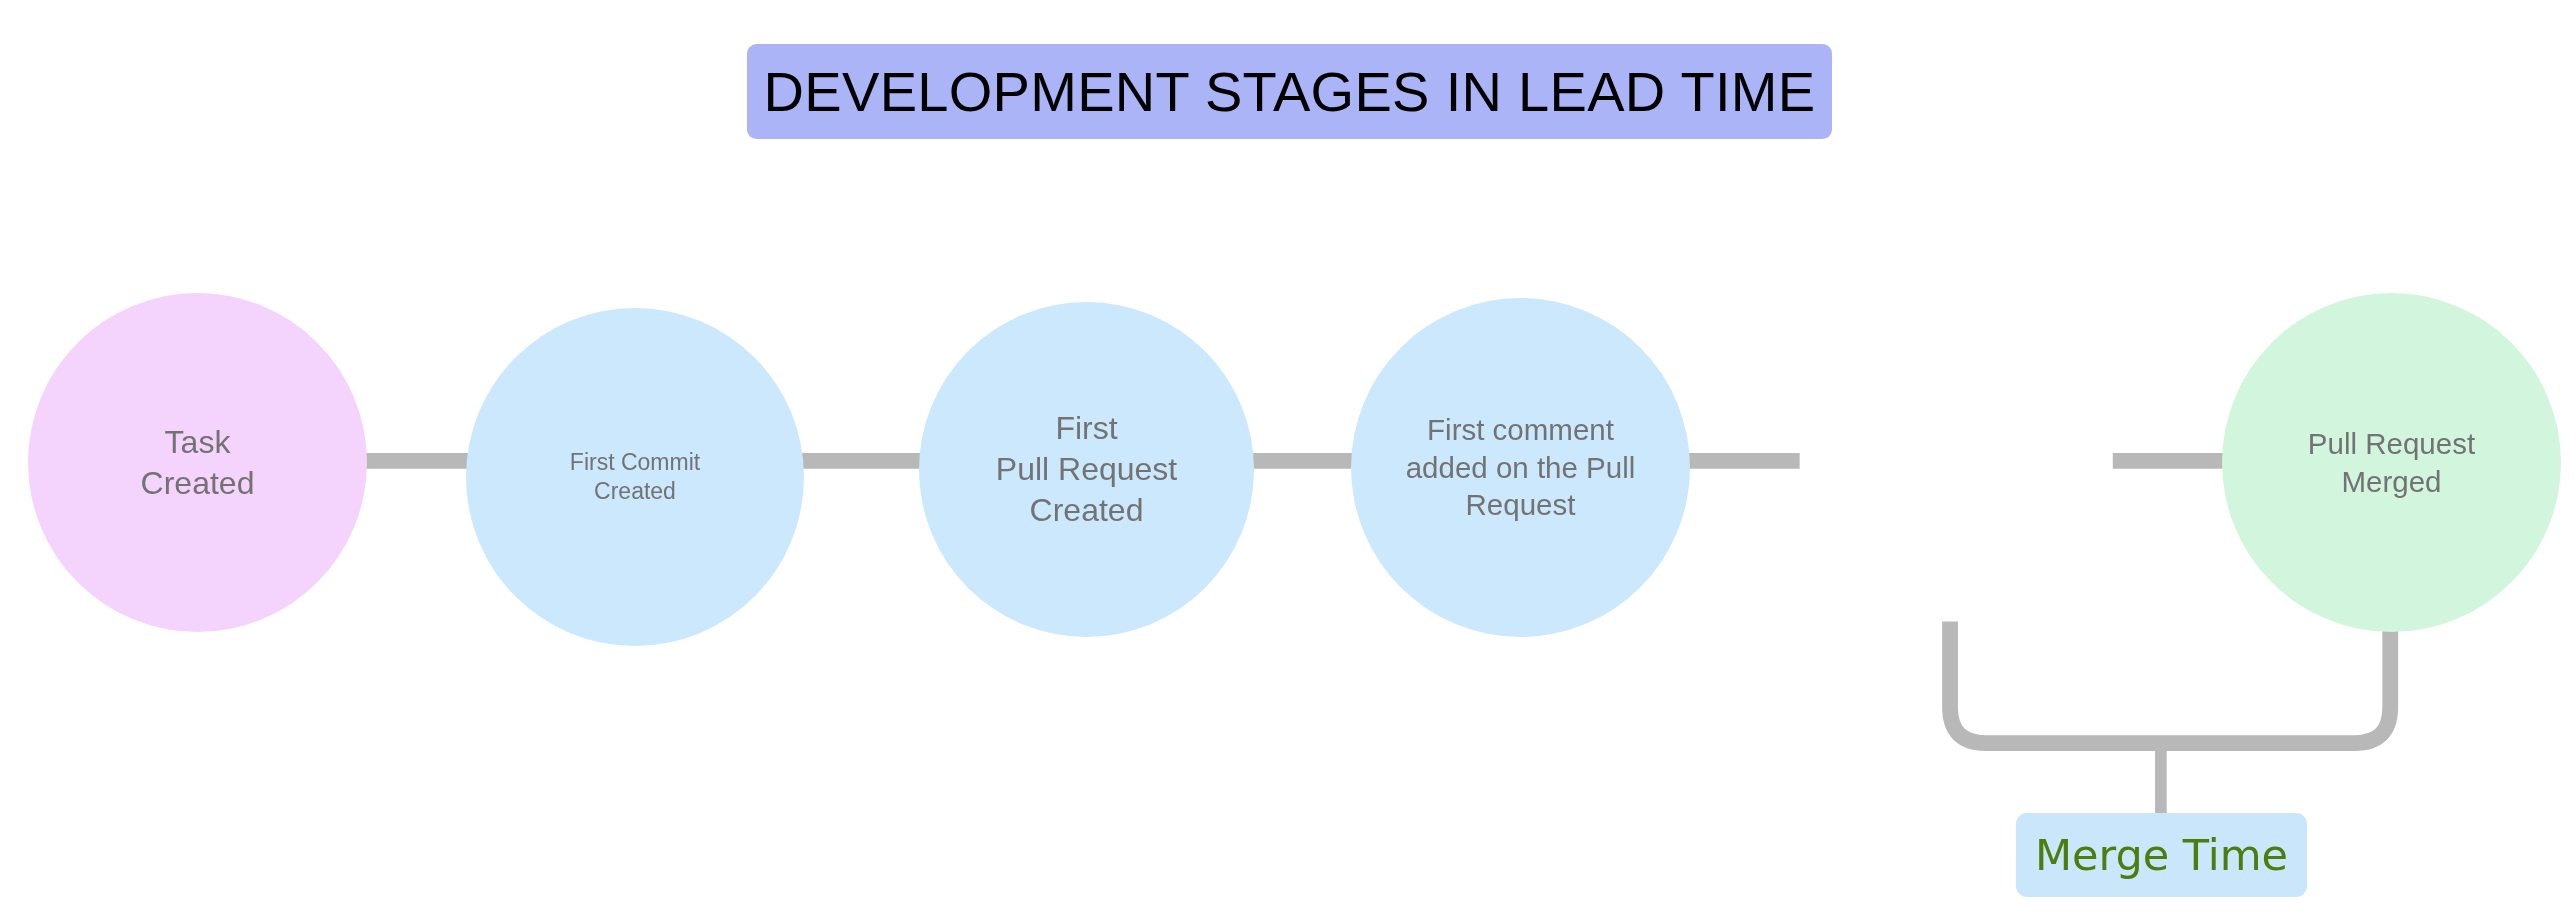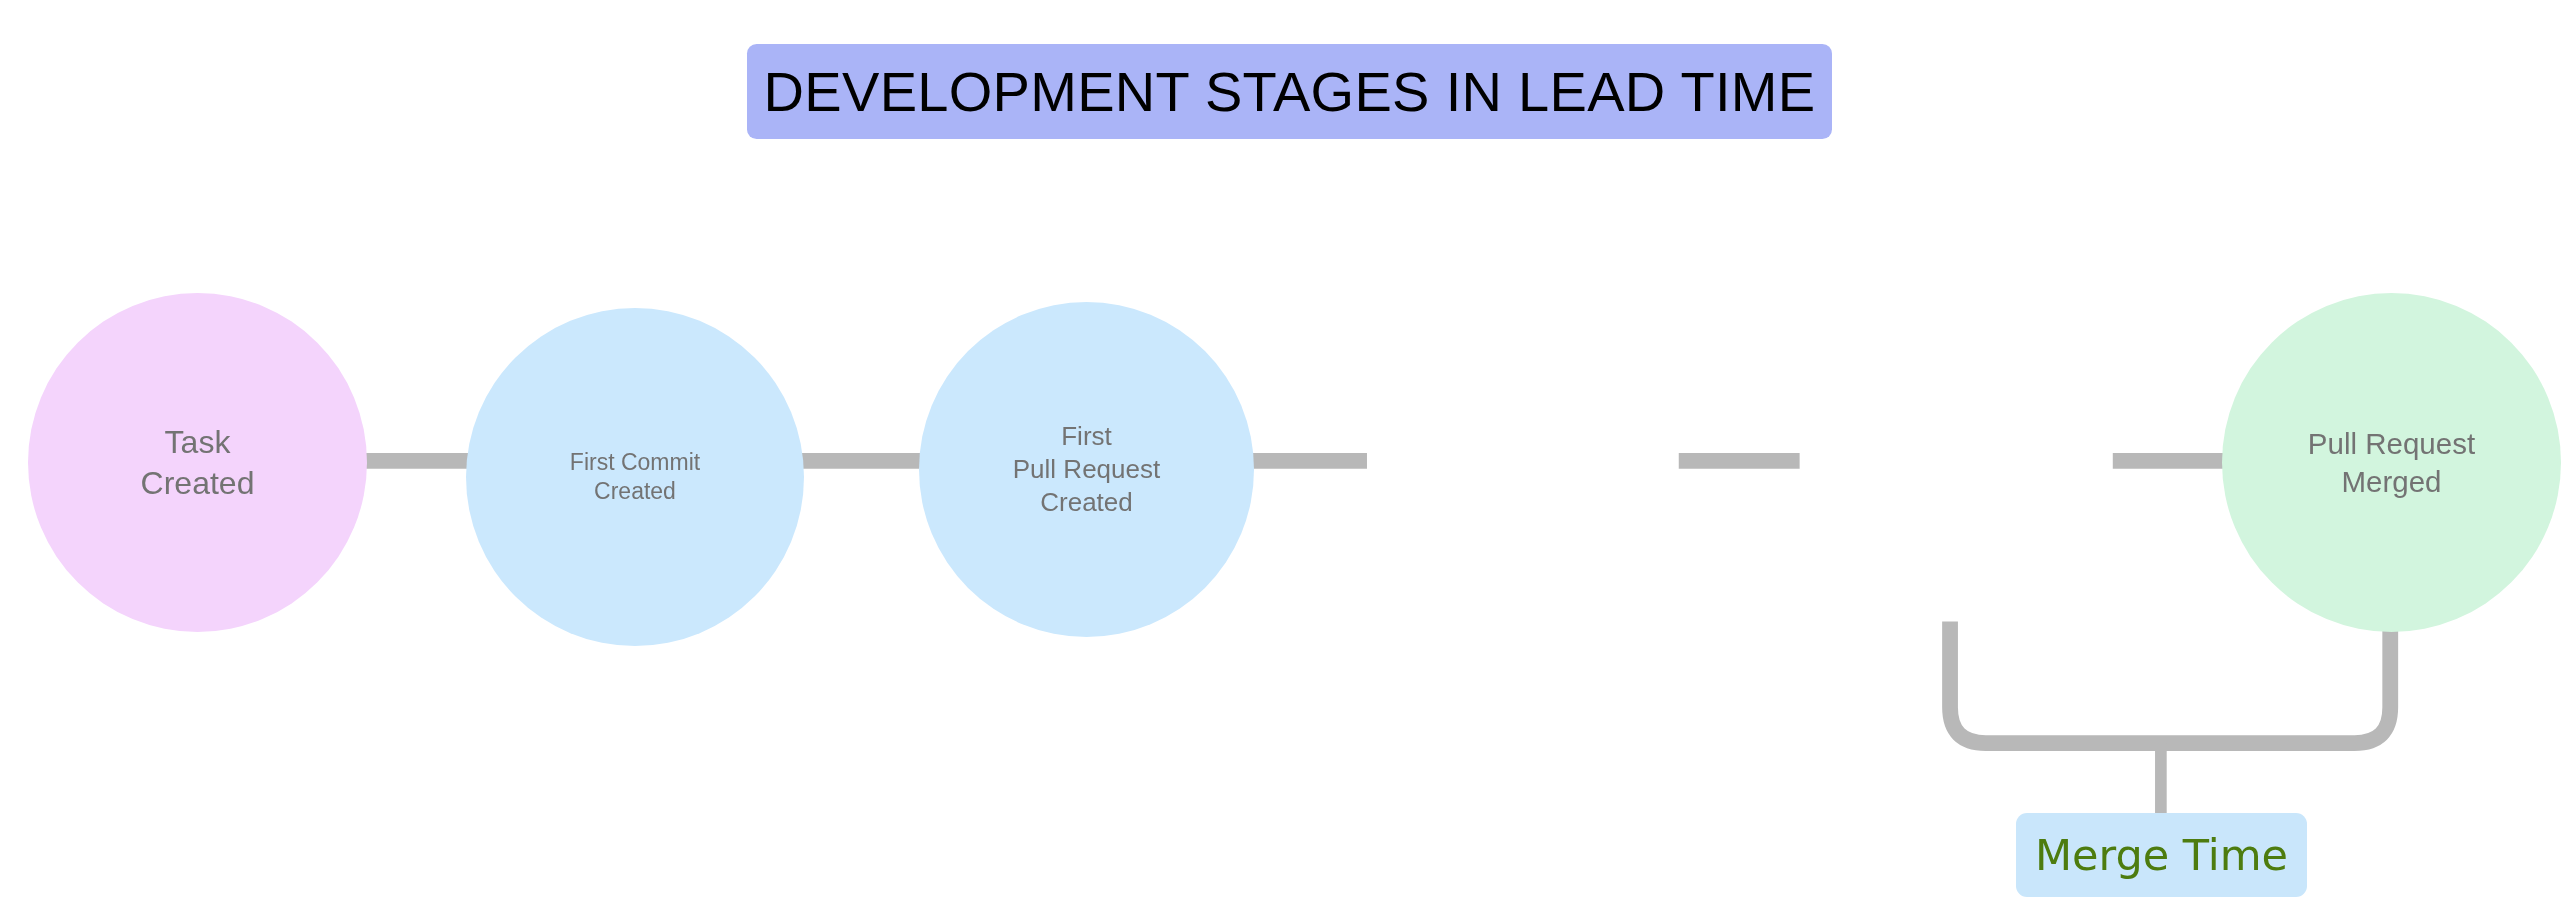--- a/index.html
+++ b/index.html
@@ -76,21 +76,21 @@
 
   .stage-1 { left: 28px;   top: 293px; width: 339px; height: 339px; background: #f4d4fc; }
   .stage-2 { left: 466px;  top: 308px; width: 338px; height: 338px; background: #cbe8fd; }
   .stage-3 { left: 919px; top: 302px; width: 335px; height: 335px; background: #cbe8fd; }
   .stage-4 { left: 1351px; top: 298px; width: 339px; height: 339px; background: #cbe8fd; }
   .stage-5 { left: 1783px; top: 291px; width: 341px; height: 341px; background: #cbe8fd; }
   .stage-6 { left: 2222px; top: 293px; width: 339px; height: 339px; background: #d2f5de; }
 
   .stage-1 .stage-label { font-size: 32px; }
   .stage-2 .stage-label { font-size: 23px; }
-  .stage-3 .stage-label { font-size: 26px; }
+  .stage-3 .stage-label { font-size: 32px; }
   .stage-4 .stage-label { font-size: 29.5px; }
   .stage-5 .stage-label { font-size: 29.5px; }
   .stage-6 .stage-label { font-size: 29.5px; }
 
   
   .merge-box {
     position: absolute;
     left: 2016px;
     top: 813px;
     width: 291px;
@@ -142,20 +142,25 @@
     <span class="stage-label">First Commit
 Created</span>
   </div>
 
   <div class="stage stage-3">
     <span class="stage-label">First
 Pull Request
 Created</span>
   </div>
 
+  <div class="stage stage-4">
+    <span class="stage-label">First comment
+added on the Pull
+Request</span>
+  </div>
 
 
   <div class="stage stage-6">
     <span class="stage-label">Pull Request
 Merged</span>
   </div>
 
   <div class="merge-box">
     <span class="merge-label">Merge Time</span>
   </div>

